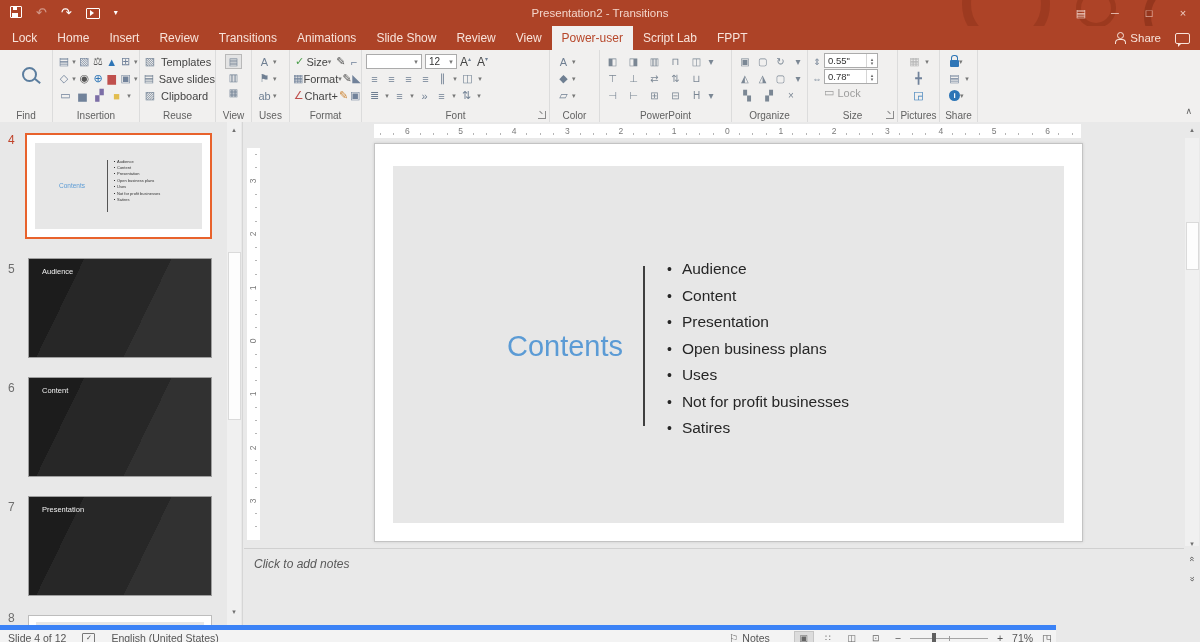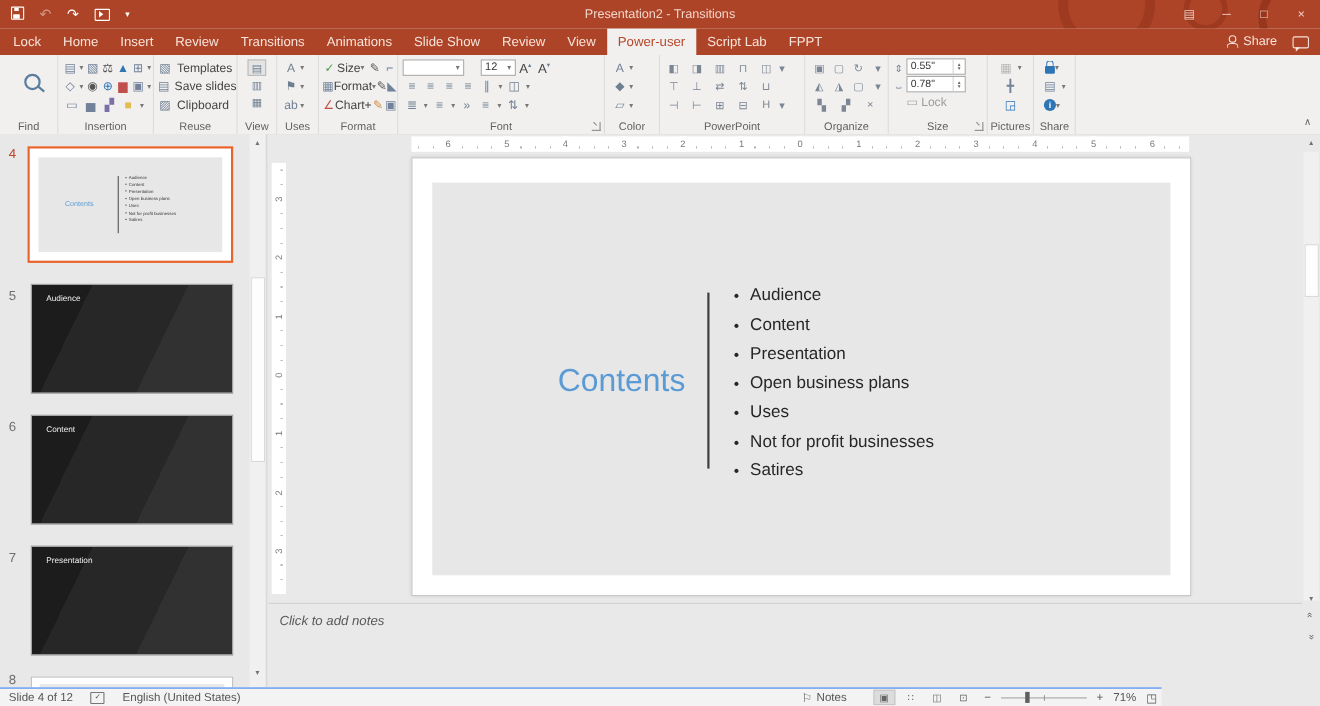--- a/index.html
+++ b/index.html
@@ -137,21 +137,21 @@
   .vscroll .track{position:absolute;left:1px;top:16px;width:14px;height:408px;background:#f0f0f0;}
   .vscroll .arr{position:absolute;left:0;width:16px;text-align:center;font-size:7px;color:#707070;}
   .vscroll .thumbbar{position:absolute;left:2px;top:100px;width:11px;height:46px;background:#fdfdfd;border:1px solid #dadada;}
   .vscroll .dbl{position:absolute;left:0;width:16px;text-align:center;font-size:9px;color:#555;}
   .vscroll .dbl span{display:inline-block;transform:rotate(90deg);}
   .vscroll .dbl.next span{transform:rotate(-90deg);}
   
   .notes{position:absolute;left:244px;top:426px;width:940px;height:77px;background:#e9e9e9;border-top:1px solid #d0d0d0;box-sizing:border-box;}
   .notes .ph{position:absolute;left:10px;top:8px;font-size:12px;color:#595959;font-style:italic;}
   
-  .statusbar{position:absolute;left:0;top:625px;width:1056px;height:17px;background:#f3f3f3;border-top:1px solid #3b82f6;box-sizing:border-box;font-size:10.5px;color:#555;}
+  .statusbar{position:absolute;left:0;top:625px;width:1056px;height:17px;background:#f3f3f3;border-top:5px solid #3b82f6;box-sizing:border-box;font-size:10.5px;color:#555;}
   .sb-left{position:absolute;left:8px;top:0;height:16px;display:flex;align-items:center;gap:16px;}
   .langbook{display:inline-block;width:11px;height:9px;border:1px solid #777;border-radius:1px;font-size:7px;line-height:8px;text-align:center;color:#555;}
   .sb-right{position:absolute;right:4px;top:0;height:16px;display:flex;align-items:center;gap:9px;}
   .sb-right .vicon{width:20px;height:14px;display:flex;align-items:center;justify-content:center;font-size:9px;color:#666;}
   .vicon.c-sel{background:#dcdcdc;border:1px solid #c5c5c5;box-sizing:border-box;}
   .zoomtrack{position:relative;width:78px;height:12px;}
   .zoomtrack .line{position:absolute;left:0;right:0;top:6px;height:1px;background:#a5a5a5;}
   .zoomtrack .notch{position:absolute;left:39px;top:4px;width:1px;height:5px;background:#9a9a9a;}
   .zoomtrack .zthumb{position:absolute;left:22px;top:1px;width:4px;height:10px;background:#5f5f5f;}
   .sb-notes{display:flex;align-items:center;gap:4px;}
@@ -308,21 +308,21 @@
         <span class="icell c-steel">▣</span>
       </div>
       <div class="glabel">Format</div>
     </div>
     <div class="rgroup g-font">
       <div class="irow">
         <span class="combo" style="width:56px">
             <span class="val"></span>
             <span class="cdd">▾</span>
           </span>
-        <span class="combo" style="width:32px;margin-left:15px">
+        <span class="combo" style="width:32px;margin-left:3px">
             <span class="val">12</span>
             <span class="cdd">▾</span>
           </span>
         <span class="bigA"><span>A</span><sup>▴</sup></span>
         <span class="bigA"><span>A</span><sup>▾</sup></span>
       </div>
       <div class="irow">
           <span class="icell">≡</span>
           <span class="icell">≡</span>
           <span class="icell">≡</span>

